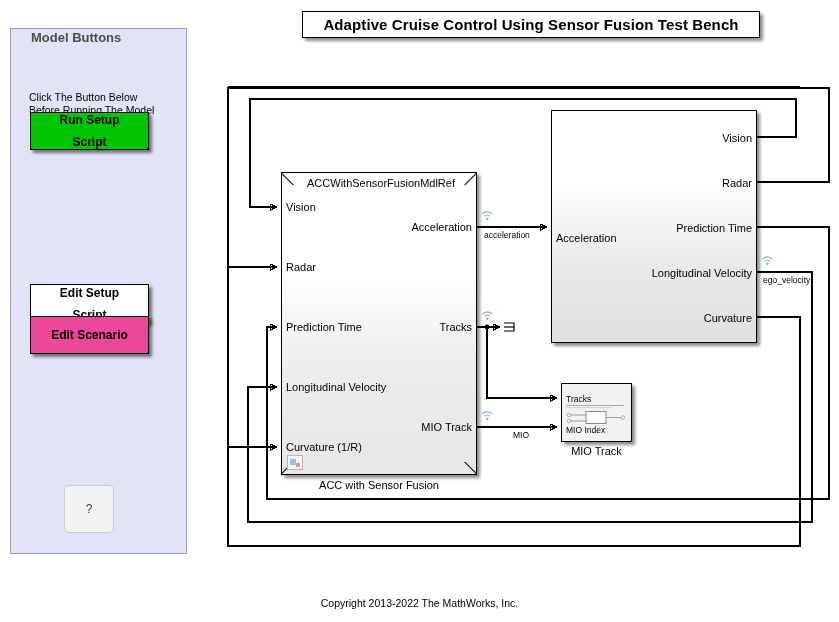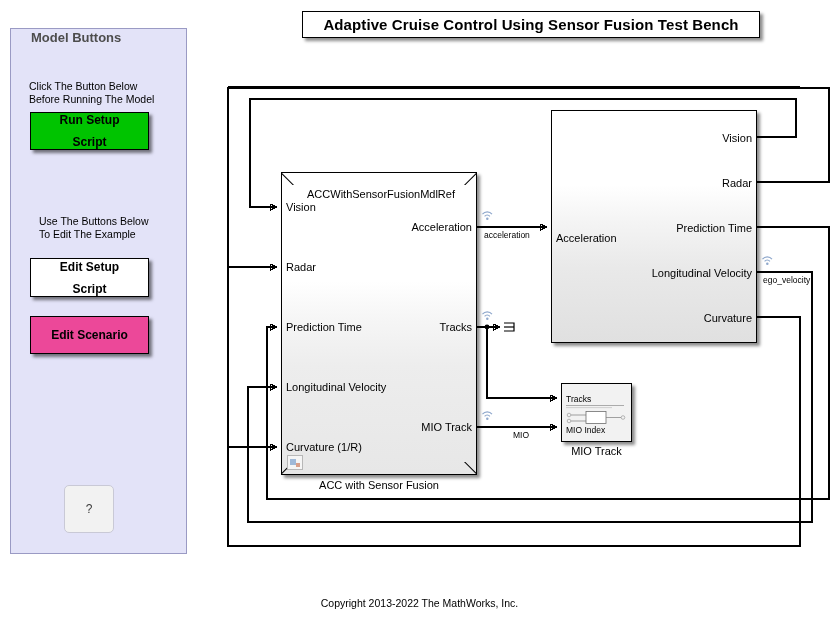--- a/index.html
+++ b/index.html
@@ -38,21 +38,21 @@
   }
   .panel-title{
     position:absolute;left:19px;top:30px;
     font-size:13px;font-weight:bold;color:#4d4d4d;padding-left:12px;
   }
   .panel-note{
     position:absolute;
     font-size:10.5px;color:#000;line-height:12.5px;
     white-space:pre-line;
   }
-  .note-1{left:29px;top:80px;}
+  .note-1{left:29px;top:91px;}
   .note-2{left:39px;top:215px;}
 
   .mbtn{
     position:absolute;
     border:1px solid #000;
     background:#ffffff;
     box-shadow:3px 3px 3px rgba(0,0,0,.5);
     display:flex;align-items:center;justify-content:center;
     text-align:center;
     font-size:12px;font-weight:bold;
@@ -100,21 +100,21 @@
     background:#f2f2f2;border-width:1.2px;
   }
 
   .blk-name{
     position:absolute;
     font-size:11px;color:#000;white-space:nowrap;
     text-align:center;
   }
   .mdlref-title{
     position:absolute;left:4px;right:0;top:4px;
-    text-align:center;font-size:11px;color:#000;white-space:nowrap;margin-top:11px;
+    text-align:center;font-size:11px;color:#000;white-space:nowrap;
   }
   .port-l{
     position:absolute;left:4px;font-size:11px;color:#000;white-space:nowrap;
   }
   .port-r{
     position:absolute;right:4px;font-size:11px;color:#000;white-space:nowrap;
   }
   .port-s{font-size:8.5px;}
 
   
@@ -172,26 +172,24 @@
 <div id="canvas">
 
   <div class="title-banner">
     <span>Adaptive Cruise Control Using Sensor Fusion Test Bench</span>
   </div>
 
   <div class="model-panel" style="background: rgb(227, 227, 248);"></div>
   <div class="panel-title" style="color: rgb(77, 77, 77);">Model Buttons</div>
   <div class="panel-note note-1">Click The Button Below
 Before Running The Model</div>
-  <div class="panel-note note-2">Use The Buttons Below
-To Edit The Example</div>
 
   <div class="mbtn btn-run" style="background: rgb(0, 196, 0);">Run Setup
 Script</div>
-  <div class="mbtn btn-edit-setup" style="background: rgb(255, 255, 255);">Edit Setup
+  <div class="mbtn btn-edit-setup" style="background: rgb(255, 255, 255); margin-top: 26px;">Edit Setup
 Script</div>
   <div class="mbtn btn-edit-scenario" style="background: #ec4899;">Edit Scenario</div>
   <div class="help-btn">?</div>
 
   <svg class="wires">
     <defs>
       <marker id="arw" markerWidth="7" markerHeight="7" refX="6.4" refY="3" orient="auto">
         <path d="M0,0 L6.4,3 L0,6 Z" fill="#000" stroke="none"></path>
       </marker>
     </defs>

